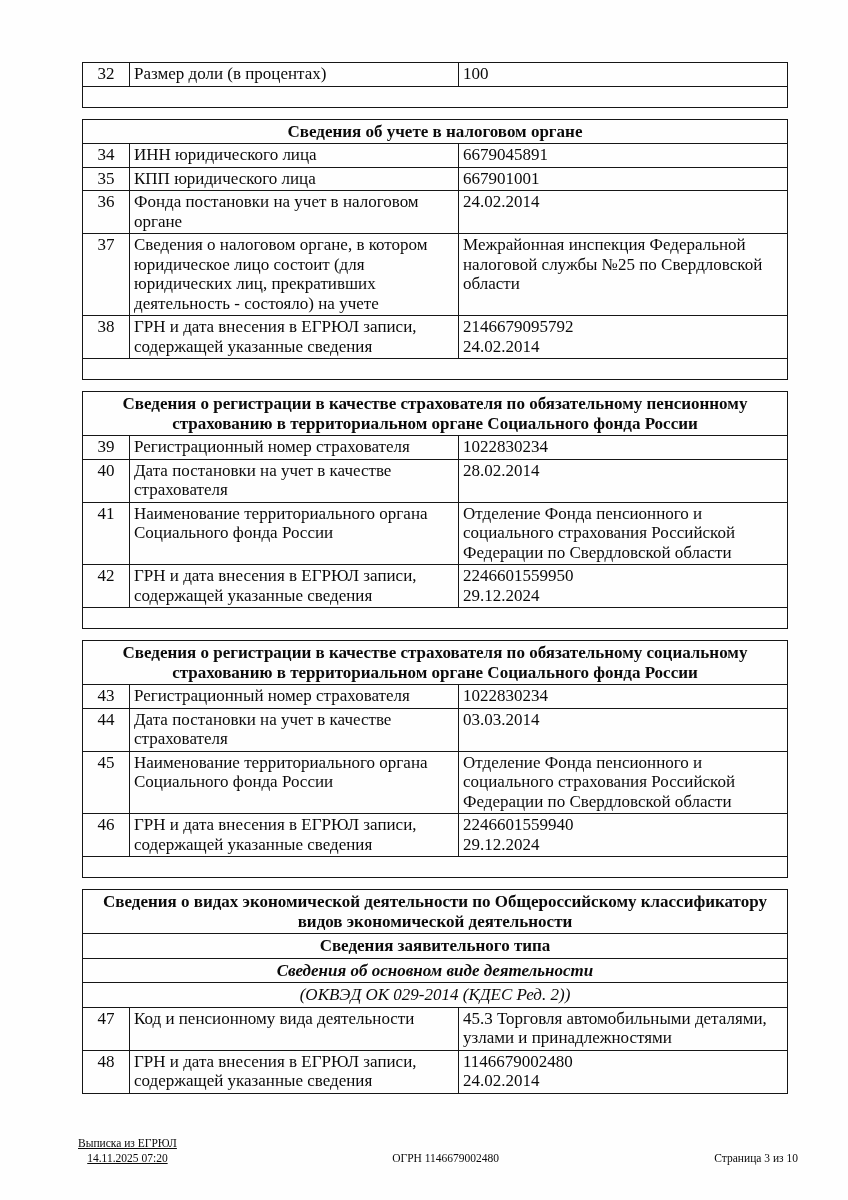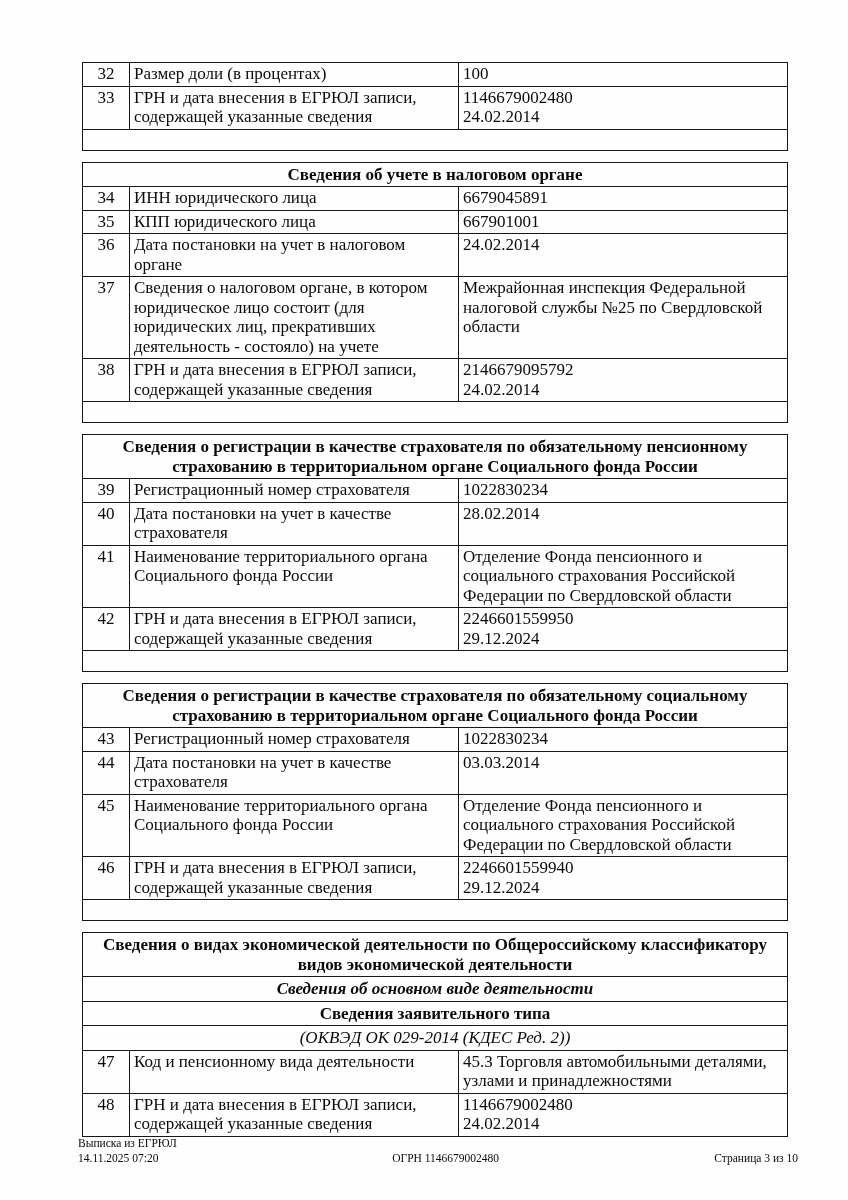--- a/index.html
+++ b/index.html
@@ -51,21 +51,21 @@
   .footer {
     position: absolute;
     left: 78px; top: 1136px;
     width: 720px;
     display: flex;
     justify-content: space-between;
     align-items: flex-end;
     font-size: 11.5px;
     line-height: 15px;
   }
-  .footer .f-left  { text-align: left; }
+  .footer .f-left  { text-align: center; text-decoration: underline; }
   .footer .f-center{ text-align: left; }
   .footer .f-right { text-align: right; }
 </style>
 </head>
 <body>
 
 <div class="page">
   <div class="doc-body">
 
     <table class="sec">
@@ -73,26 +73,20 @@
           <col class="c-num">
           <col class="c-label">
           <col class="c-value">
         </colgroup>
       <tbody>
         <tr>
           <td class="num">32</td>
           <td>Размер доли (в процентах)</td>
           <td class="val">100</td>
         </tr>
-        <tr>
-          <td class="num">33</td>
-          <td>ГРН и дата внесения в ЕГРЮЛ записи, содержащей указанные сведения</td>
-          <td class="val">1146679002480
-24.02.2014</td>
-        </tr>
         <tr class="spacer">
             <td colspan="3"></td>
           </tr>
       </tbody>
     </table>
 
     <table class="sec">
       <colgroup>
           <col class="c-num">
           <col class="c-label">
@@ -107,21 +101,21 @@
           <td>ИНН юридического лица</td>
           <td class="val">6679045891</td>
         </tr>
         <tr>
           <td class="num">35</td>
           <td>КПП юридического лица</td>
           <td class="val">667901001</td>
         </tr>
         <tr>
           <td class="num">36</td>
-          <td>Дата постановки на учет в налоговом органе</td>
+          <td>Фонда постановки на учет в налоговом органе</td>
           <td class="val">24.02.2014</td>
         </tr>
         <tr>
           <td class="num">37</td>
           <td>Сведения о налоговом органе, в котором юридическое лицо состоит (для юридических лиц, прекративших деятельность - состояло) на учете</td>
           <td class="val">Межрайонная инспекция Федеральной налоговой службы №25 по Свердловской области</td>
         </tr>
         <tr>
           <td class="num">38</td>
           <td>ГРН и дата внесения в ЕГРЮЛ записи, содержащей указанные сведения</td>
@@ -211,25 +205,25 @@
     <table class="sec">
       <colgroup>
           <col class="c-num">
           <col class="c-label">
           <col class="c-value">
         </colgroup>
       <tbody>
         <tr class="hdr">
           <td colspan="3">Сведения о видах экономической деятельности по Общероссийскому классификатору видов экономической деятельности</td>
         </tr>
+        <tr class="hdr">
+          <td colspan="3">Сведения заявительного типа</td>
+        </tr>
         <tr class="hdr bold-italic">
           <td colspan="3">Сведения об основном виде деятельности</td>
-        </tr>
-        <tr class="hdr">
-          <td colspan="3">Сведения заявительного типа</td>
         </tr>
         <tr class="hdr italic">
           <td colspan="3">(ОКВЭД ОК 029-2014 (КДЕС Ред. 2))</td>
         </tr>
         <tr>
           <td class="num">47</td>
           <td>Код и пенсионному вида деятельности</td>
           <td class="val">45.3 Торговля автомобильными деталями, узлами и принадлежностями</td>
         </tr>
         <tr>

